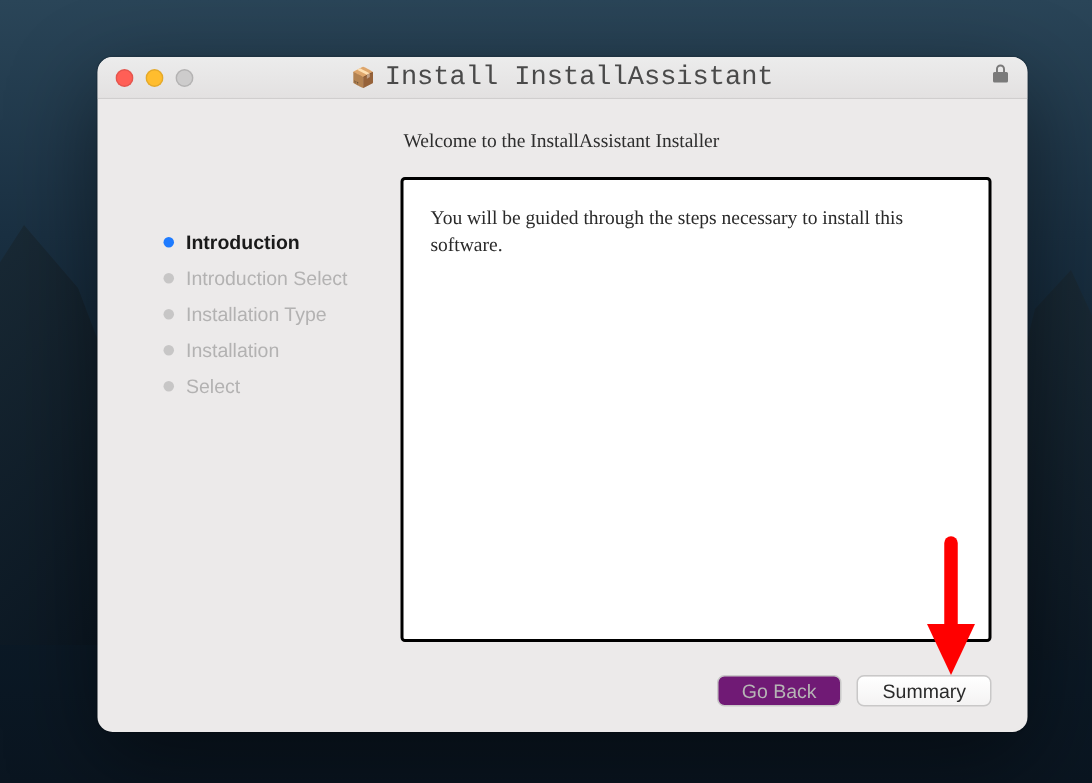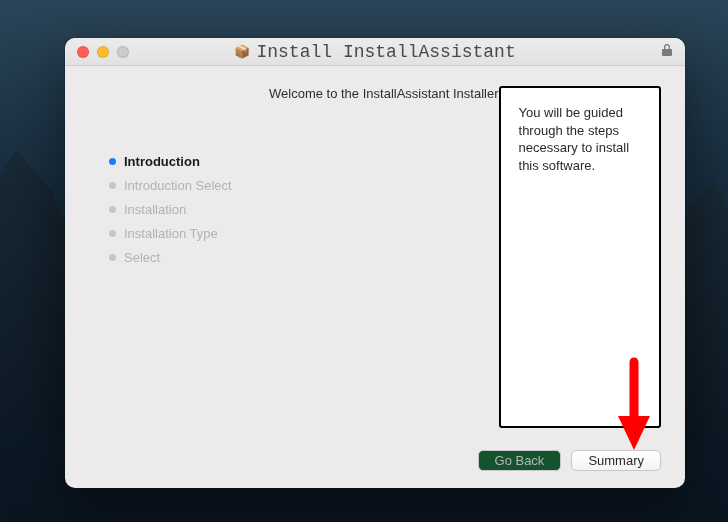--- a/index.html
+++ b/index.html
@@ -105,21 +105,22 @@
       background: #c7c6c6;
       flex-shrink: 0;
     }
     .step.active .bullet { background: #1e7bff; }
     .step.active .step-label { color: #1a1a1a; font-weight: 700; }
     .step-label { color: #b3b2b2; }
     .main {
       flex: 1;
       padding: 20px 24px 0 4px;
       display: flex;
-      flex-direction: row;
+      flex-direction: column;
+      font-family: Liberation Serif, serif;
     }
     .heading {
       font-size: 13px;
       color: #2e2e2e;
       text-align: left;
       margin-bottom: 16px;
       padding-left: 2px;
     }
     .content-box {
       flex: 1;
@@ -146,21 +147,21 @@
       font-size: 13px;
       border-radius: 5px;
       border: 1px solid #c9c8c8;
       background: linear-gradient(180deg, #ffffff, #f4f3f3);
       color: #2a2a2a;
       cursor: pointer;
       line-height: 19px;
     }
     .btn:disabled {
       color: #b6b5b5;
-      background: #14532d;
+      background: #701a75;
       cursor: default;
     }
     .arrow-annotation {
       position: absolute;
       left: 614px;
       top: 356px;
       pointer-events: none;
     }
   </style>
 </head>
@@ -195,25 +196,25 @@
         <div class="step active">
           <span class="bullet"></span>
           <span class="step-label">Introduction</span>
         </div>
         <div class="step">
           <span class="bullet"></span>
           <span class="step-label">Introduction Select</span>
         </div>
         <div class="step">
           <span class="bullet"></span>
+          <span class="step-label">Installation Type</span>
+        </div>
+        <div class="step">
+          <span class="bullet"></span>
           <span class="step-label">Installation</span>
-        </div>
-        <div class="step">
-          <span class="bullet"></span>
-          <span class="step-label">Installation Type</span>
         </div>
         <div class="step">
           <span class="bullet"></span>
           <span class="step-label">Select</span>
         </div>
       </div>
 
       <div class="main">
         <div class="heading">Welcome to the InstallAssistant Installer</div>
         <div class="content-box">

